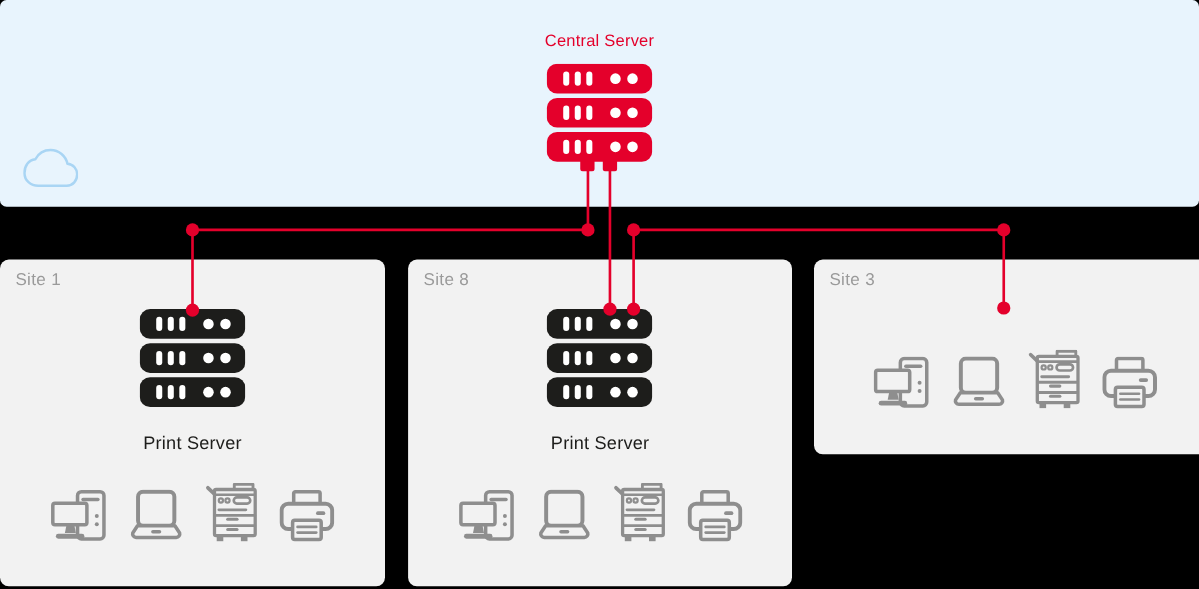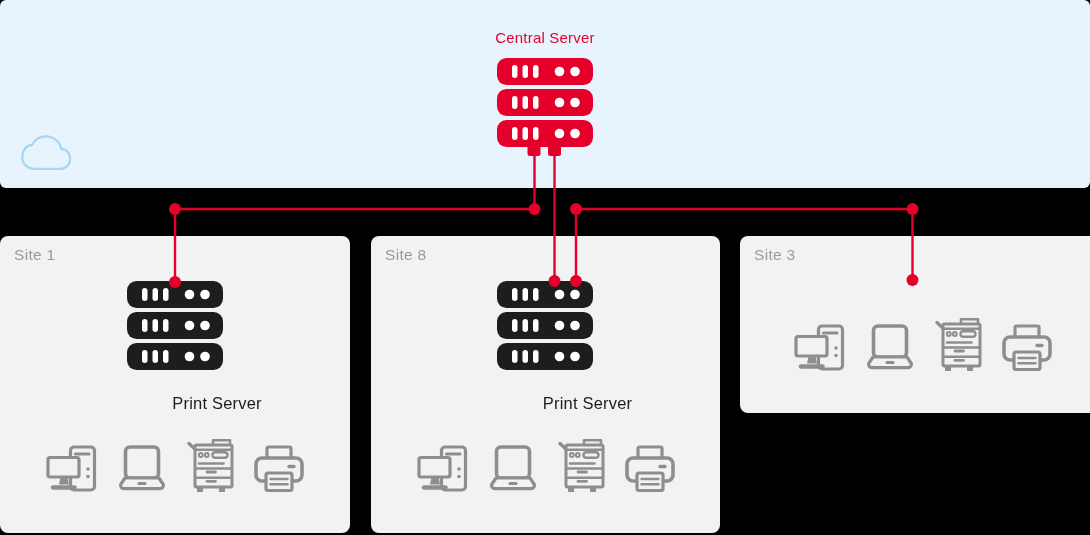--- a/index.html
+++ b/index.html
@@ -28,21 +28,21 @@
   .site-2{left:371px;top:236px;width:349px;height:297px;}
   .site-3{left:740px;top:236px;width:348px;height:177px;padding-left:18px;}
   .site-label{
     position:absolute;left:14px;top:10px;
     color:var(--site_label_gray,#9a9a9a);font-size:15.5px;letter-spacing:.3px;
   }
   .site-server{position:absolute;left:127px;top:45px;}
   .site-2 .site-server{left:126px;}
   .print-server-label{
     position:absolute;left:0;top:158px;width:100%;text-align:center;
-    color:var(--text_dark,#1d1d1b);font-size:16.5px;letter-spacing:.2px;margin-left:42px;
+    color:var(--text_dark,#1d1d1b);font-size:16.5px;letter-spacing:.2px;
   }
   .device-row{
     position:absolute;left:0;width:100%;height:54px;
     display:flex;justify-content:center;align-items:flex-end;gap:18px;
   }
   .site-1 .device-row,.site-2 .device-row{top:203px;}
   .site-3 .device-row{top:82px;}
   .device-row span{display:block;line-height:0;}
   
   .net-lines{position:absolute;left:0;top:0;width:1090px;height:535px;pointer-events:none;z-index:5;}

